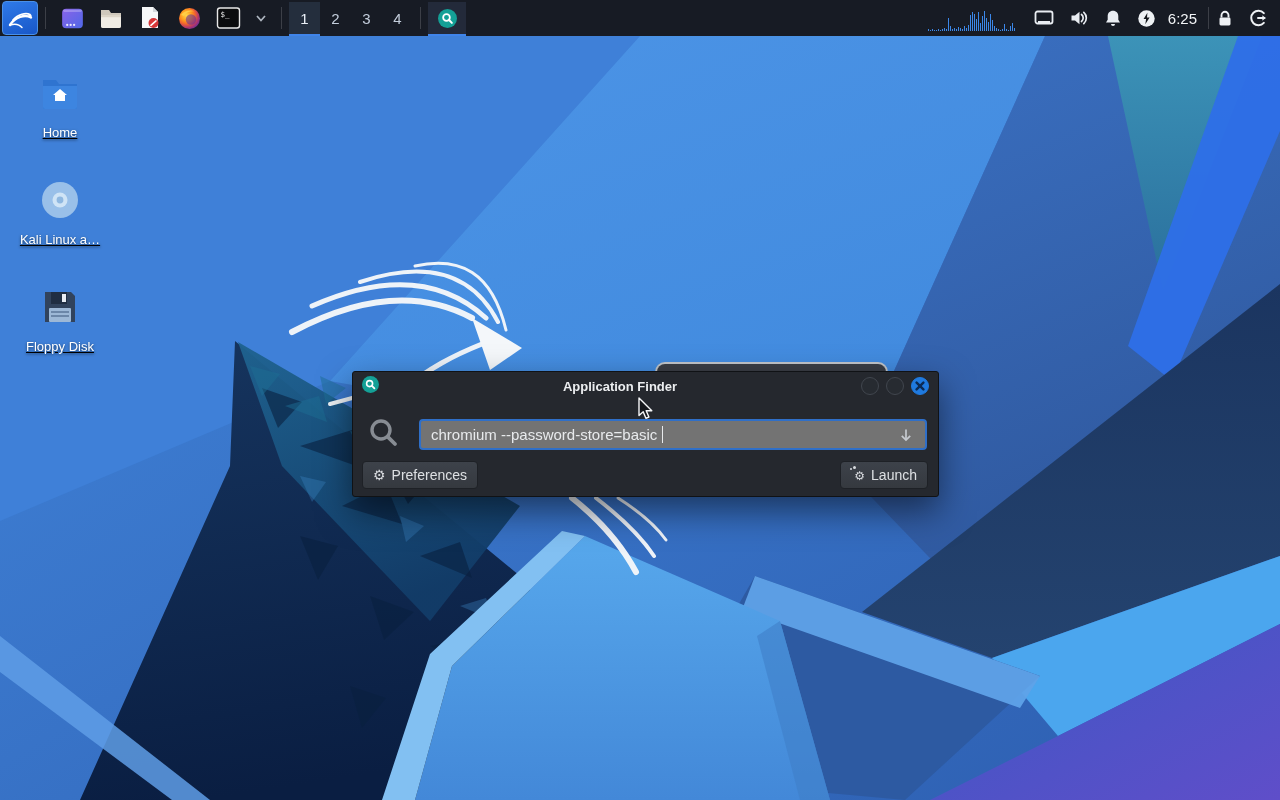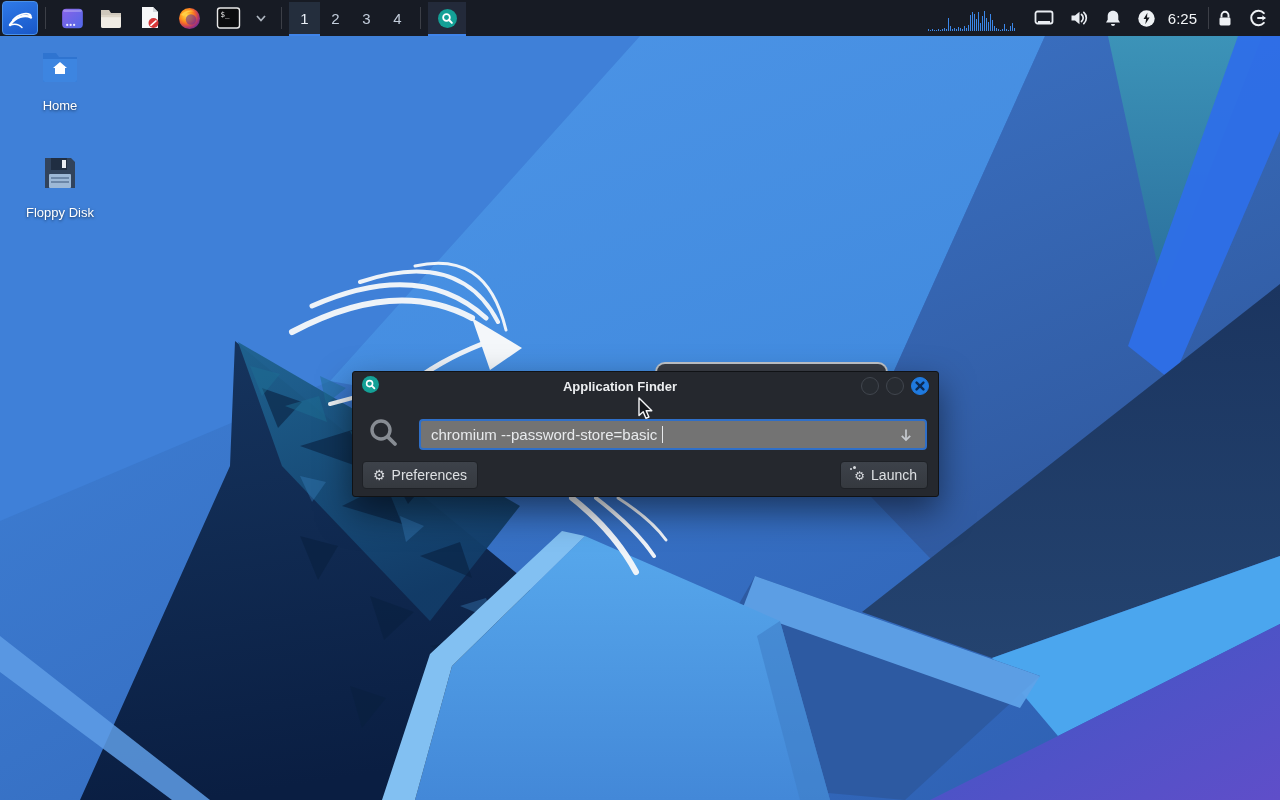--- a/index.html
+++ b/index.html
@@ -36,21 +36,21 @@
   .panel-spacer{flex:1 1 auto;}
   .cpu-graph{width:92px;height:26px;display:flex;align-items:flex-end;gap:1px;margin-right:14px;flex:0 0 auto;}
   .cpu-bar{width:1px;background:#3b87e8;flex:0 0 auto;}
   .status-icons{display:flex;align-items:center;gap:15px;margin-right:12px;flex:0 0 auto;}
   .clock{color:#f2f4f6;font-size:15px;margin-right:4px;flex:0 0 auto;}
   .session-icons{display:flex;align-items:center;gap:14px;margin-right:12px;flex:0 0 auto;}
   .picon{display:flex;align-items:center;justify-content:center;}
   
   .desktop{position:absolute;top:36px;left:0;width:1280px;height:764px;overflow:hidden;}
   .wallpaper{position:absolute;inset:0;}
-  .desktop-icons{position:absolute;left:17px;top:4px;width:86px;}
+  .desktop-icons{position:absolute;left:17px;top:31px;width:86px;text-decoration:underline;}
   .dicon{height:107px;display:flex;flex-direction:column;align-items:center;padding-top:6px;box-sizing:border-box;}
   .dicon .glyph{height:40px;display:flex;align-items:center;justify-content:center;}
   .dicon .dlabel{
     margin-top:13px;font-size:13px;color:#ffffff;text-align:center;line-height:1.05;
     text-shadow:0 1px 3px rgba(0,0,0,.6);white-space:nowrap;
   }
   
   .bg-window{
     position:absolute;left:655px;top:326px;width:233px;height:40px;
     border-radius:10px 10px 0 0;background:#3a3e45;
@@ -214,20 +214,30 @@
         <svg width="40" height="36" viewBox="0 0 40 36">
           <path d="M3,5 h13 l3,4 h18 v23 a2,2 0 01-2,2 H5 a2,2 0 01-2-2 z" fill="#2f74d0"></path>
           <path d="M3,11 h34 v21 a2,2 0 01-2,2 H5 a2,2 0 01-2-2 z" fill="#3d85e0"></path>
           <path d="M20,14 l-7,6 h2 v6 h10 v-6 h2 z" fill="#ffffff"></path>
         </svg>
       </span>
       <span class="dlabel">Home</span>
     </div>
     <div class="dicon">
       <span class="glyph">
+        <svg width="40" height="40" viewBox="0 0 40 40">
+          <circle cx="20" cy="20" r="18" fill="#a9cbec" opacity=".85"></circle>
+          <circle cx="20" cy="20" r="7.5" fill="#cfe4f6"></circle>
+          <circle cx="20" cy="20" r="3.4" fill="#8fb8e0"></circle>
+        </svg>
+      </span>
+      <span class="dlabel">Kali Linux a…</span>
+    </div>
+    <div class="dicon">
+      <span class="glyph">
         <svg width="38" height="38" viewBox="0 0 38 38">
           <path d="M4,4 h26 l4,4 v26 H4 z" fill="#31435c"></path>
           <rect x="10" y="4" width="16" height="12" fill="#202e42"></rect>
           <rect x="21" y="6" width="4" height="8" fill="#e8edf3"></rect>
           <rect x="8" y="20" width="22" height="14" rx="1" fill="#9db8d6"></rect>
           <rect x="10" y="23" width="18" height="2" fill="#6c87a8"></rect>
           <rect x="10" y="27" width="18" height="2" fill="#6c87a8"></rect>
         </svg>
       </span>
       <span class="dlabel">Floppy Disk</span>

